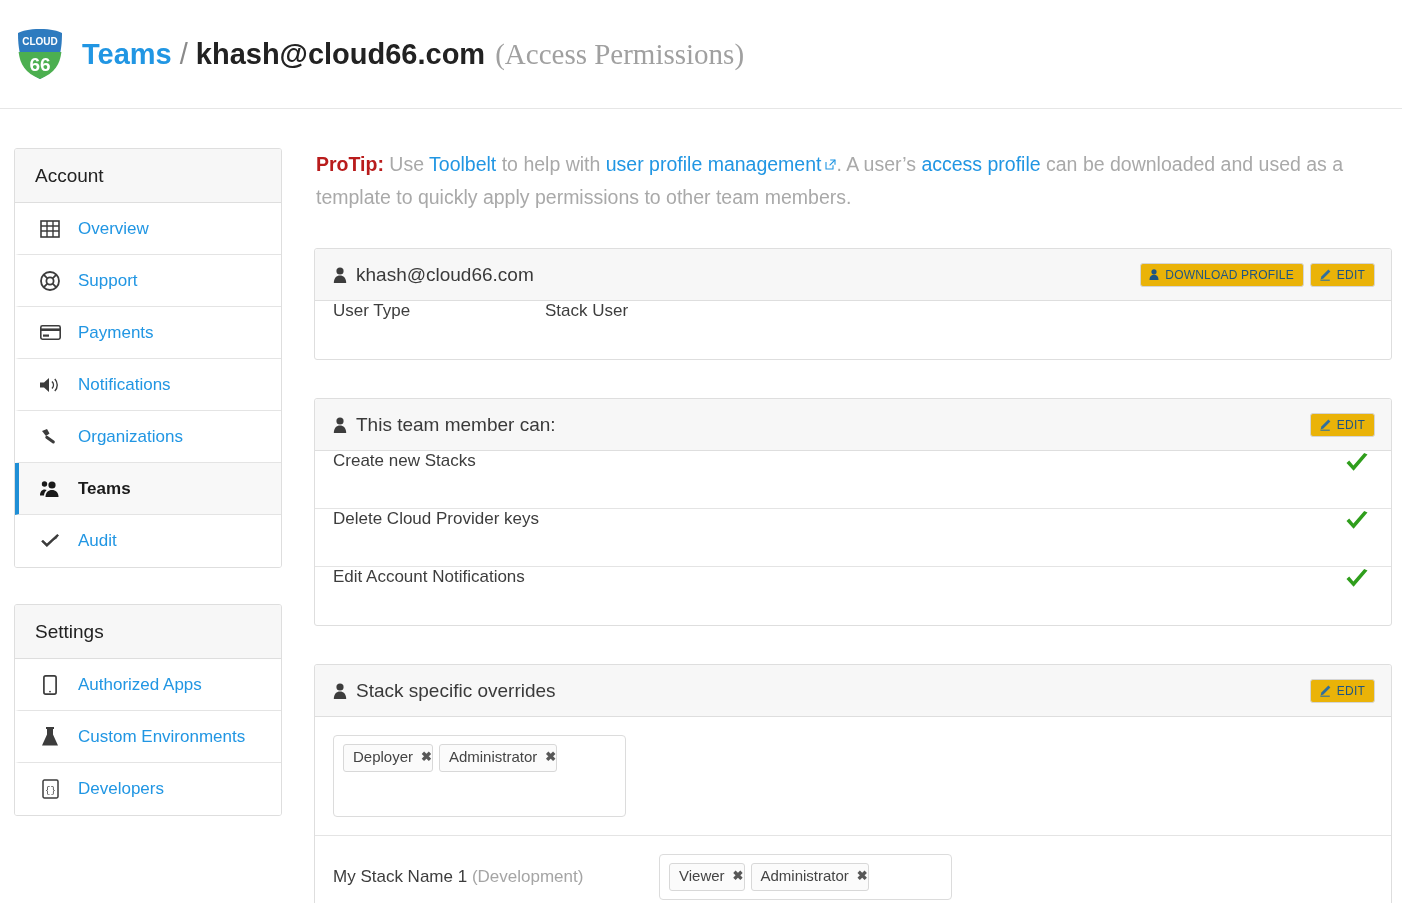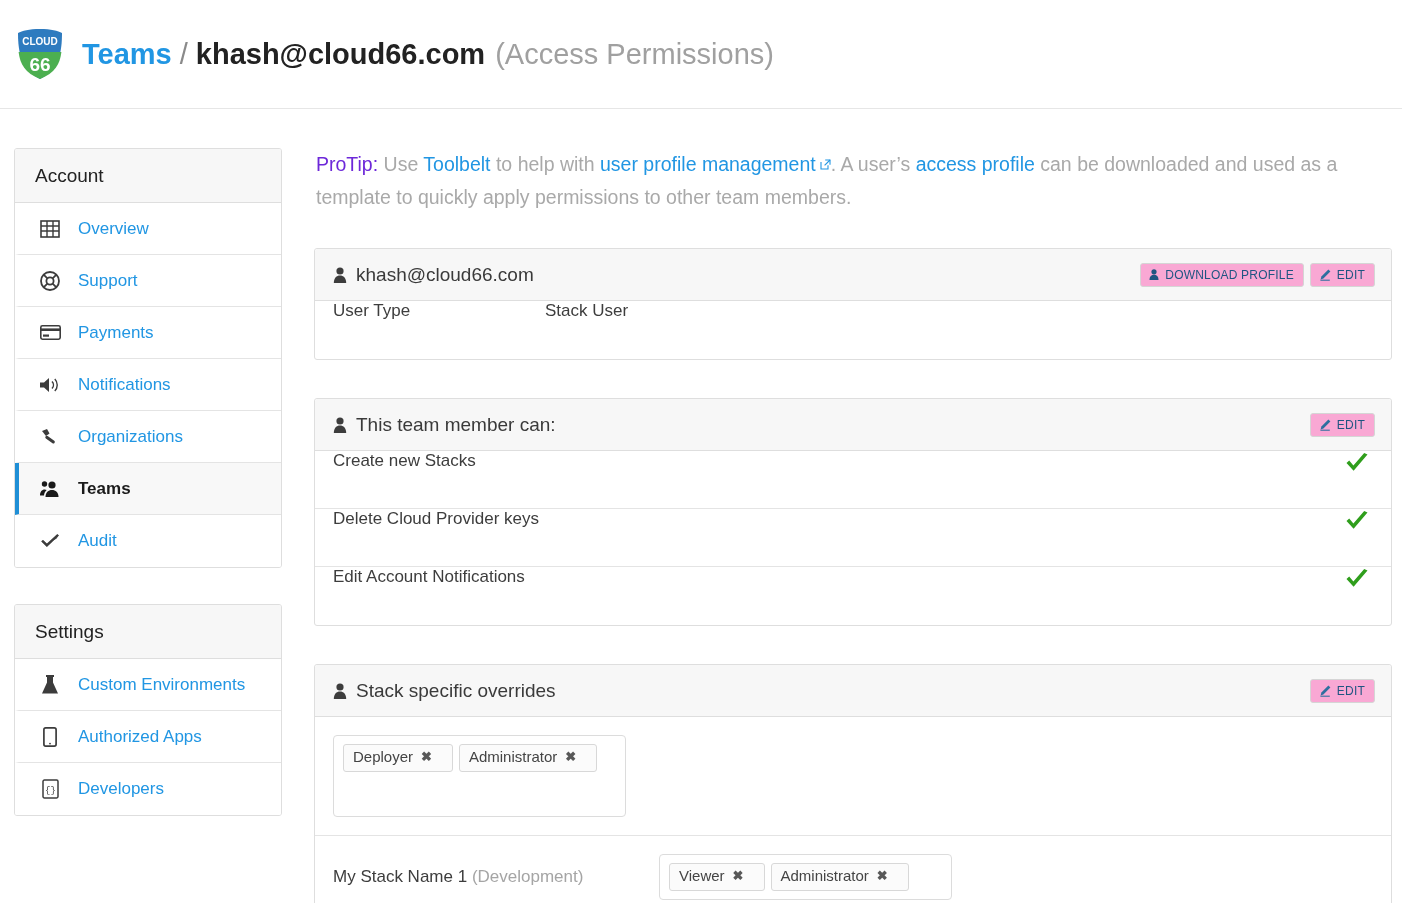--- a/index.html
+++ b/index.html
@@ -47,20 +47,21 @@
     margin: 0 8px;
   }
   .crumb-current {
     color: #222222;
     font-weight: bold;
   }
   .crumb-sub {
     color: #a0a0a0;
     font-weight: normal;
     margin-left: 10px;
+    font-family: Liberation Serif, serif;
   }
 
   
   .page {
     display: flex;
     padding: 39px 10px 0 14px;
     align-items: flex-start;
   }
   .sidebar { width: 268px; flex: none; }
   .content { flex: 1; margin-left: 32px; }
@@ -116,21 +117,21 @@
   }
 
   
   .protip {
     font-size: 19.5px;
     line-height: 33px;
     color: #a9a9a9;
     margin: 0 0 34px 2px;
     max-width: 1065px;
   }
-  .protip b { color: #6d28d9; font-weight: normal; }
+  .protip b { color: #b91c1c; font-weight: bold; }
   .protip a { color: #2196e3; text-decoration: none; cursor: pointer; }
   .ext-ico {
     display: inline-block;
     vertical-align: 1px;
     margin-left: 4px;
   }
   .ext-ico svg { display: block; }
 
   
   .panel {
@@ -160,21 +161,21 @@
     width: 14px; height: 16px;
     margin-right: 9px;
     flex: none;
   }
   .user-ico svg { display: block; fill: #3d3d3d; }
 
   .head-btns { display: flex; gap: 6px; align-items: center; }
   .btn {
     display: inline-flex;
     align-items: center;
-    background: #f9a8d4;
+    background: #eab308;
     border: 1px solid #d5d5d5;
     border-radius: 3px;
     padding: 5px 9px 5px 8px;
     font-size: 12px;
     letter-spacing: .2px;
     color: #1f5582;
     cursor: pointer;
     line-height: 1;
     white-space: nowrap;
   }
@@ -230,21 +231,21 @@
     gap: 6px;
     width: 293px;
   }
   .tagbox.tall { min-height: 82px; }
   .tag {
     display: inline-flex;
     align-items: center;
     background: #fbfbfb;
     border: 1px solid #d8d8d8;
     border-radius: 3px;
-    padding: 4px 20px 5px 9px;
+    padding: 4px 0 5px 9px;
     font-size: 15px;
     color: #444;
     cursor: pointer;
     line-height: 1.1;
   }
   .tag-x {
     margin-left: 8px;
     font-size: 13px;
     font-weight: bold;
     color: #585858;
@@ -359,36 +360,36 @@
         <span class="side-label">Audit</span>
       </div>
     </div>
 
     <div class="side-panel">
       <div class="side-panel-head">Settings</div>
 
 
       <div class="side-item">
         <span class="side-ico">
+          <svg width="14" height="20" viewBox="0 0 14 20">
+              <rect x="0.9" y="0.9" width="12.2" height="18.2" rx="1.8" fill="none" stroke="#3c3c3c" stroke-width="1.7"></rect>
+              <circle cx="7" cy="16.6" r="0.9" fill="#3c3c3c"></circle>
+            </svg>
+        </span>
+        <span class="side-label">Authorized Apps</span>
+      </div>
+
+      <div class="side-item">
+        <span class="side-ico">
           <svg width="18" height="20" viewBox="0 0 18 20">
               <path d="M6 1 L12 1 L12 7.4 L17 18.6 L1 18.6 L6 7.4 Z" fill="#3c3c3c"></path>
               <line x1="5" y1="1" x2="13" y2="1" stroke="#3c3c3c" stroke-width="2"></line>
             </svg>
         </span>
         <span class="side-label">Custom Environments</span>
-      </div>
-
-      <div class="side-item">
-        <span class="side-ico">
-          <svg width="14" height="20" viewBox="0 0 14 20">
-              <rect x="0.9" y="0.9" width="12.2" height="18.2" rx="1.8" fill="none" stroke="#3c3c3c" stroke-width="1.7"></rect>
-              <circle cx="7" cy="16.6" r="0.9" fill="#3c3c3c"></circle>
-            </svg>
-        </span>
-        <span class="side-label">Authorized Apps</span>
       </div>
 
       <div class="side-item">
         <span class="side-ico">
           <svg width="17" height="20" viewBox="0 0 17 20">
               <rect x="1" y="1" width="15" height="18" rx="1.4" fill="none" stroke="#3c3c3c" stroke-width="1.5"></rect>
               <text x="8.5" y="14" font-family="'Liberation Mono', monospace" font-size="9" fill="#3c3c3c" text-anchor="middle">{}</text>
             </svg>
         </span>
         <span class="side-label">Developers</span>

